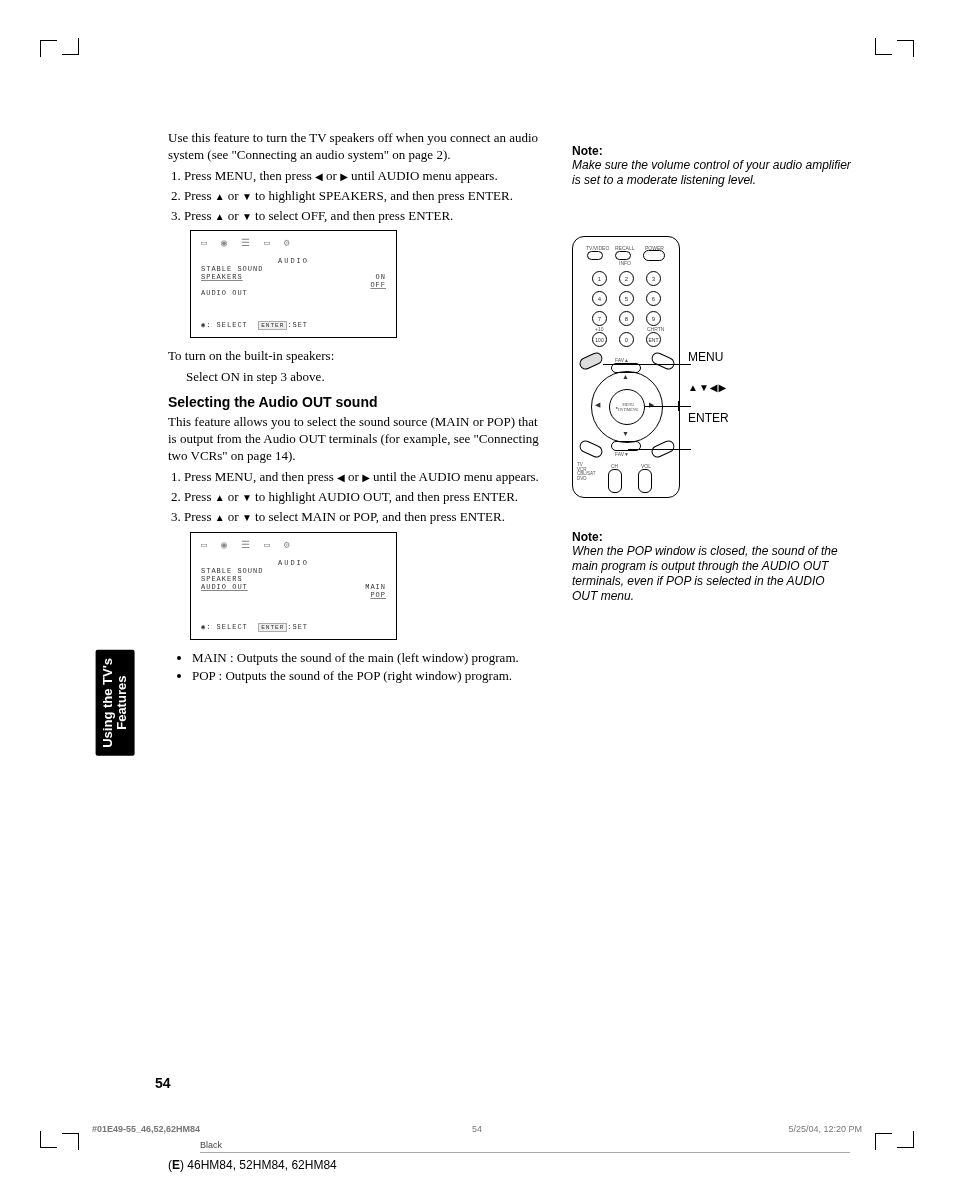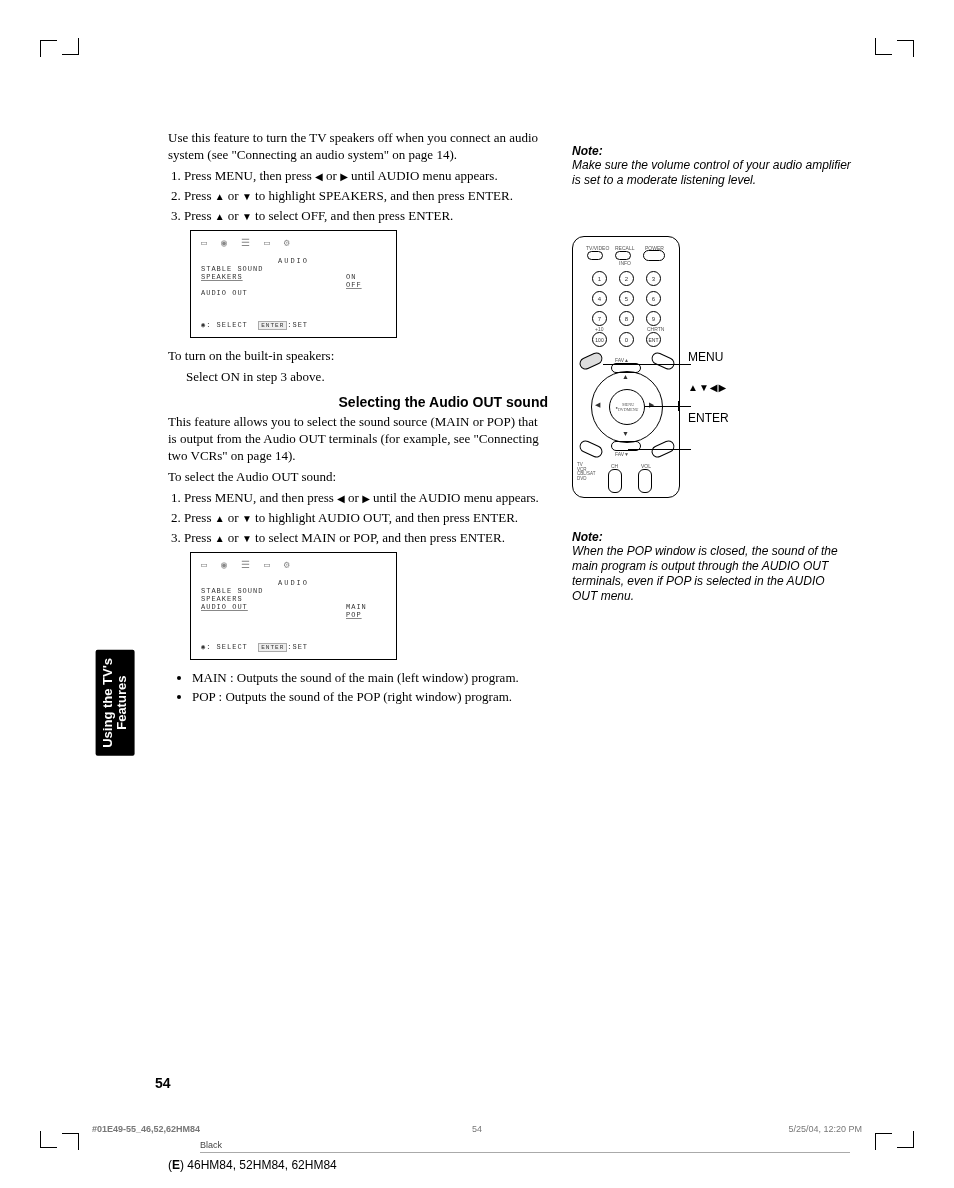--- a/index.html
+++ b/index.html
@@ -42,21 +42,20 @@
     font-size: 14px;
     margin: 0 0 4px 0;
   }
   p { margin: 0 0 4px 0; line-height: 1.3; }
   .steps { padding-left: 16px; margin: 2px 0 6px 0; }
   .steps li { margin-bottom: 3px; line-height: 1.3; }
   .sub-indent { margin-left: 18px; }
   .note-label {
     font-family: Arial, Helvetica, sans-serif;
     font-weight: bold;
-    font-style: italic;
     font-size: 12px;
   }
   .note-text {
     font-family: Arial, Helvetica, sans-serif;
     font-style: italic;
     font-size: 12px;
     line-height: 1.25;
   }
   .arrow { font-family: Arial, sans-serif; font-size: 10px; }
 
@@ -68,21 +67,21 @@
     font-family: 'Courier New', monospace;
     font-size: 7px;
     letter-spacing: 1px;
     color: #333;
     position: relative;
   }
   .osd-icons { margin-bottom:8px; font-size:10px; color:#888; letter-spacing:4px;}
   .osd-title { text-align:center; font-size:7px; letter-spacing:2px; }
   .osd-row { display:flex; justify-content:space-between; width:100%; }
   .osd-row .l { flex:0 0 auto;}
-  .osd-row .r { flex:0 0 auto; width:40px;font-family:Liberation Mono, monospace;}
+  .osd-row .r { flex:0 0 auto; text-align:right; width:40px;font-family:Liberation Mono, monospace;}
   .osd-hl { text-decoration:underline; text-decoration-color:#888; }
   .osd-foot { margin-top:24px; font-size:7px;}
   .osd-foot .enter { border:0.5px solid #aaa; padding:0 2px; background:#eee; font-size:6px;}
 
   .side-tab {
     position: absolute;
     left: 96px;
     top: 650px;
     background: #000;
     color: #fff;
@@ -173,21 +172,21 @@
 <div class="crop bl2"></div>
 <div class="crop br"></div>
 <div class="crop br2"></div>
 
 <div class="side-tab">Using the TV's<br>Features</div>
 
 <div class="page-content">
  <div class="cols">
   <div class="col-left">
 
-    <p>Use this feature to turn the TV speakers off when you connect an audio system (see "Connecting an audio system" on page 14).</p>
+    <p>Use this feature to turn the TV speakers off when you connect an audio system (see "Connecting an audio system" on page 2).</p>
     <ol class="steps">
       <li><span>Press MENU, then press </span><span class="arrow">◀</span><span> or </span><span class="arrow">▶</span><span> until AUDIO menu appears.</span></li>
       <li><span>Press </span><span class="arrow">▲</span><span> or </span><span class="arrow">▼</span><span> to highlight SPEAKERS, and then press ENTER.</span></li>
       <li><span>Press </span><span class="arrow">▲</span><span> or </span><span class="arrow">▼</span><span> to select OFF, and then press ENTER.</span></li>
     </ol>
 
     <div class="osd">
       <div class="osd-icons">▭ ◉ ☰ ▭ ⚙</div>
       <div class="osd-title">AUDIO</div>
       <div class="osd-row">
@@ -201,23 +200,22 @@
       <div class="osd-row">
             <span class="l">AUDIO OUT</span>
             <span class="r"></span>
           </div>
       <div class="osd-foot">◉<span>: SELECT</span>&nbsp;&nbsp;<span class="enter">ENTER</span><span>:SET</span></div>
     </div>
 
     <p>To turn on the built-in speakers:</p>
     <p class="sub-indent">Select ON in step 3 above.</p>
 
-    <div class="heading" style="margin-top:8px;text-align:right;">Selecting the Audio OUT sound</div>
+    <div class="heading" style="margin-top:8px;">Selecting the Audio OUT sound</div>
     <p>This feature allows you to select the sound source (MAIN or POP) that is output from the Audio OUT terminals (for example, see "Connecting two VCRs" on page 14).</p>
-    <p>To select the Audio OUT sound:</p>
     <ol class="steps">
       <li><span>Press MENU, and then press </span><span class="arrow">◀</span><span> or </span><span class="arrow">▶</span><span> until the AUDIO menu appears.</span></li>
       <li><span>Press </span><span class="arrow">▲</span><span> or </span><span class="arrow">▼</span><span> to highlight AUDIO OUT, and then press ENTER.</span></li>
       <li><span>Press </span><span class="arrow">▲</span><span> or </span><span class="arrow">▼</span><span> to select MAIN or POP, and then press ENTER.</span></li>
     </ol>
 
     <div class="osd">
       <div class="osd-icons">▭ ◉ ☰ ▭ ⚙</div>
       <div class="osd-title">AUDIO</div>
       <div class="osd-row">

